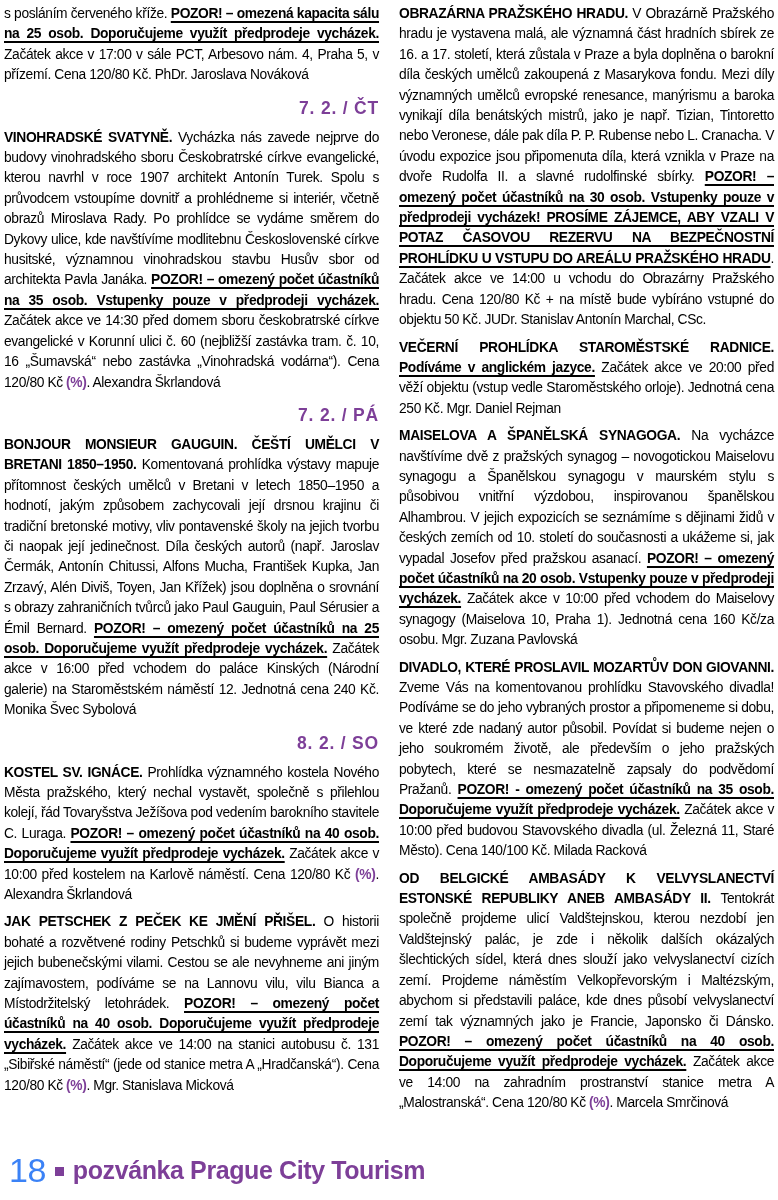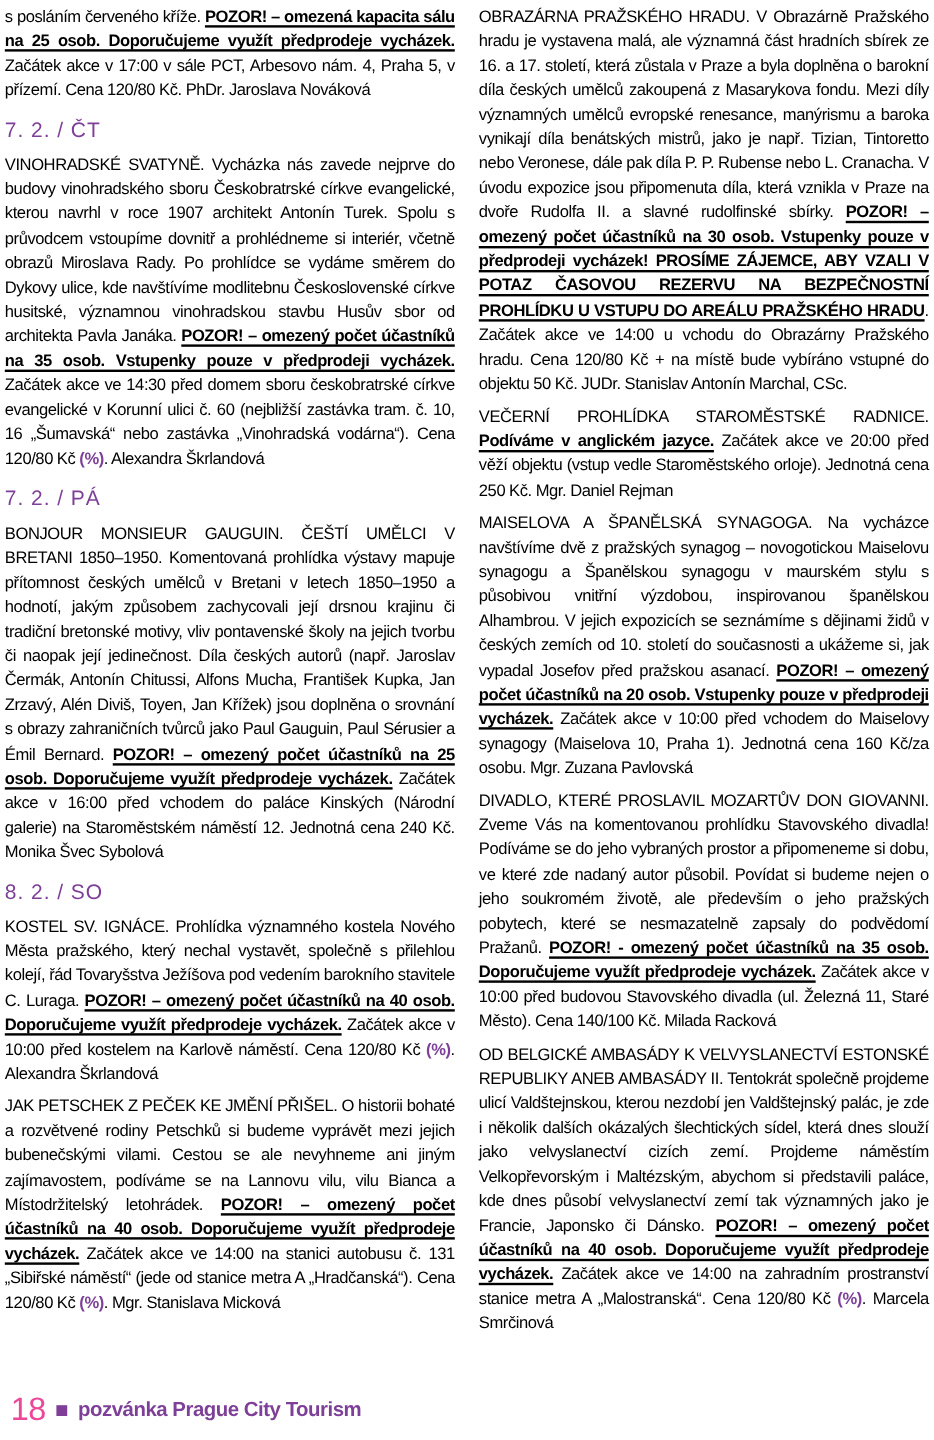--- a/index.html
+++ b/index.html
@@ -25,56 +25,57 @@
   .col { width: 375px; flex: 0 0 375px; }
   .para {
     margin: 0 0 7px 0;
     font-size: 13.8px;
     line-height: 20.4px;
     text-align: justify;
     letter-spacing: -0.35px;
     word-spacing: -0.2px;
   }
   .run-n { font-weight: 400; }
-  .run-b { font-weight: 400; }
+  .run-b { font-weight: 700; }
   .run-bu {
     font-weight: 700;
     text-decoration: underline;
     text-decoration-thickness: 1.6px;
     text-underline-offset: 2.5px;
   }
   .run-pct { color: var(--accent, #7d3f98); font-weight: 700; }
   .date-heading {
     color: var(--accent, #7d3f98);
     font-size: 17.5px;
-    font-weight: 400;
+    font-weight: 700;
     letter-spacing: 0.8px;
     margin: 12px 0 9px 0;
+    text-align: right;
   }
   .footer {
     position: absolute;
     left: 9px; bottom: 10px;
     display: flex;
     align-items: center;
     gap: 9px;
   }
   .footer .page-num {
-    font-size: 27px;
+    font-size: 34px;
     font-weight: 400;
-    color: #ec4899;
+    color: #3b82f6;
     letter-spacing: -0.5px;
   }
   .footer .bullet {
     display: inline-block;
     width: 9px; height: 9px;
     background: var(--accent, #7d3f98);
     margin-top: 2px;
   }
   .footer .footer-title {
-    font-size: 17px;
+    font-size: 25px;
     font-weight: 700;
     color: var(--accent, #7d3f98);
     letter-spacing: -0.4px;
   }
 </style>
 </head>
 <body>
 
 <div class="page">
   <div class="columns" id="columns">

